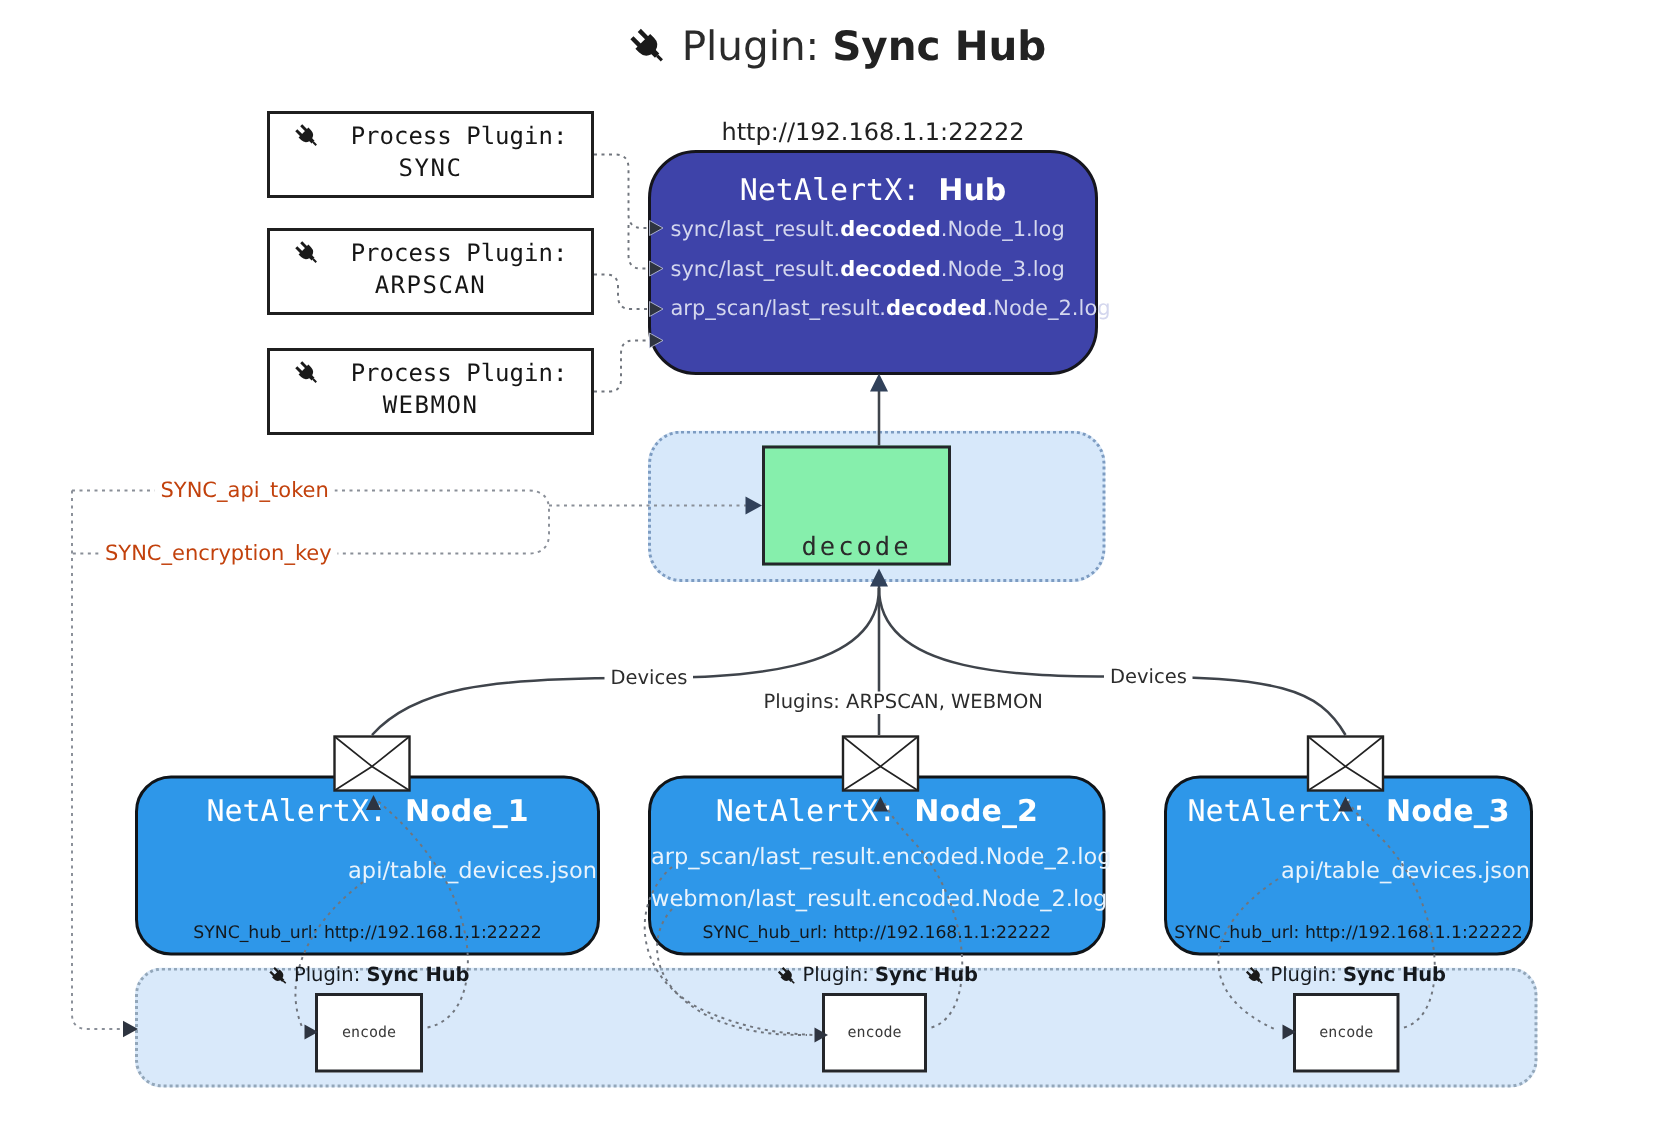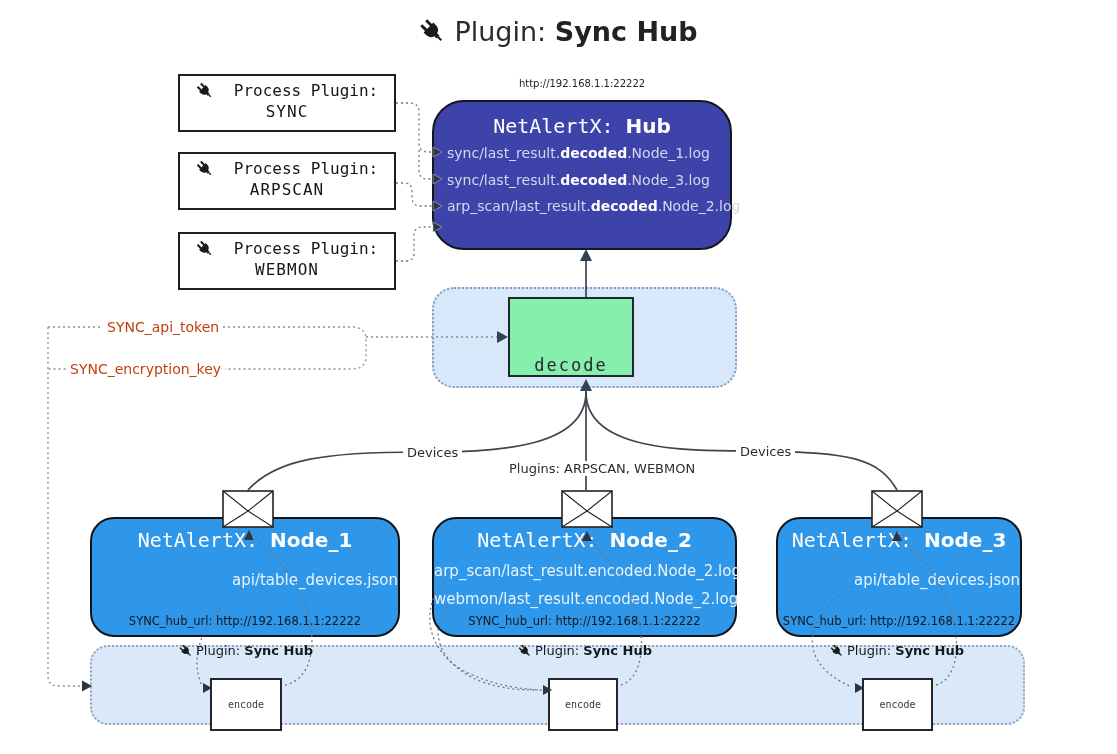--- a/index.html
+++ b/index.html
@@ -13,21 +13,21 @@
   .header .bold{font-weight:bold;color:#222;}
   .plug-ico{display:inline-block;}
 
   
   .pp-box{left:178px;width:218px;height:58px;background:#fff;border:2px solid #1f1f1f;
           box-sizing:border-box;z-index:1;font-family:"DejaVu Sans Mono",monospace;font-size:16px;color:#161616;}
   .pp-line1{display:flex;align-items:center;justify-content:center;gap:20px;margin-top:5px;}
   .pp-line2{text-align:center;margin-top:2px;letter-spacing:1px;}
 
   
-  .hub-url{left:432px;top:78px;width:300px;text-align:center;font-size:10px;color:#222;z-index:3;}
+  .hub-url{left:432px;top:78px;width:300px;text-align:center;font-size:16px;color:#222;z-index:3;}
   .hub{left:432px;top:100px;width:300px;height:150px;background:#3e43a9;border:2px solid #15151c;
        border-radius:32px;box-sizing:border-box;z-index:1;}
   .hub-title{position:absolute;top:12px;width:100%;text-align:center;color:#fff;font-size:20px;}
   .hub-title .pre{font-family:"DejaVu Sans Mono",monospace;}
   .hub-title .b{font-weight:bold;font-family:"DejaVu Sans",sans-serif;}
   .hub-line{position:absolute;left:13px;right:4px;color:#d4d7ee;font-size:14px;white-space:nowrap;}
   .hub-line b{color:#ffffff;}
 
   
   .decode-wrap{left:432px;top:287px;width:305px;height:101px;background:#d7e8fa;border:2px dotted #7d9cc2;
@@ -49,21 +49,21 @@
   .node-line{position:absolute;width:100%;text-align:right;color:#e9f3fc;font-size:15px;white-space:nowrap;}
   .node-footer{position:absolute;bottom:7px;width:100%;text-align:center;color:#14181c;font-size:11.5px;white-space:nowrap;}
 
   
   .band{left:90px;top:645px;width:935px;height:80px;background:#d9e9fa;border:2px dotted #93a7ba;
         border-radius:18px;box-sizing:border-box;z-index:0;}
   .enc-label{display:flex;align-items:center;gap:3px;font-size:13px;color:#15181c;z-index:3;transform:translateX(-50%);}
   .enc-label .b{font-weight:bold;}
   .enc-box{top:662px;height:53px;background:#fff;border:2px solid #24262a;box-sizing:border-box;
            display:flex;align-items:center;justify-content:center;
-           font-family:"DejaVu Sans Mono",monospace;font-size:10px;color:#3a3a3a;z-index:1;margin-top:16px;}
+           font-family:"DejaVu Sans Mono",monospace;font-size:10px;color:#3a3a3a;z-index:1;}
 
   
   #wires{position:absolute;left:0;top:0;z-index:2;pointer-events:none;}
   .dot{fill:none;stroke:#70757d;stroke-width:1.3;stroke-dasharray:2 3;}
   .dot2{fill:none;stroke:#8a8f98;stroke-width:1.3;stroke-dasharray:2 3;}
   .solid{fill:none;stroke:#3f444b;stroke-width:1.7;}
   .ah{fill:#2e3440;}
   .ahb{fill:#31415a;}
   .env{fill:#ffffff;stroke:#222;stroke-width:1.6;}
   .envl{fill:none;stroke:#222;stroke-width:1.1;}

